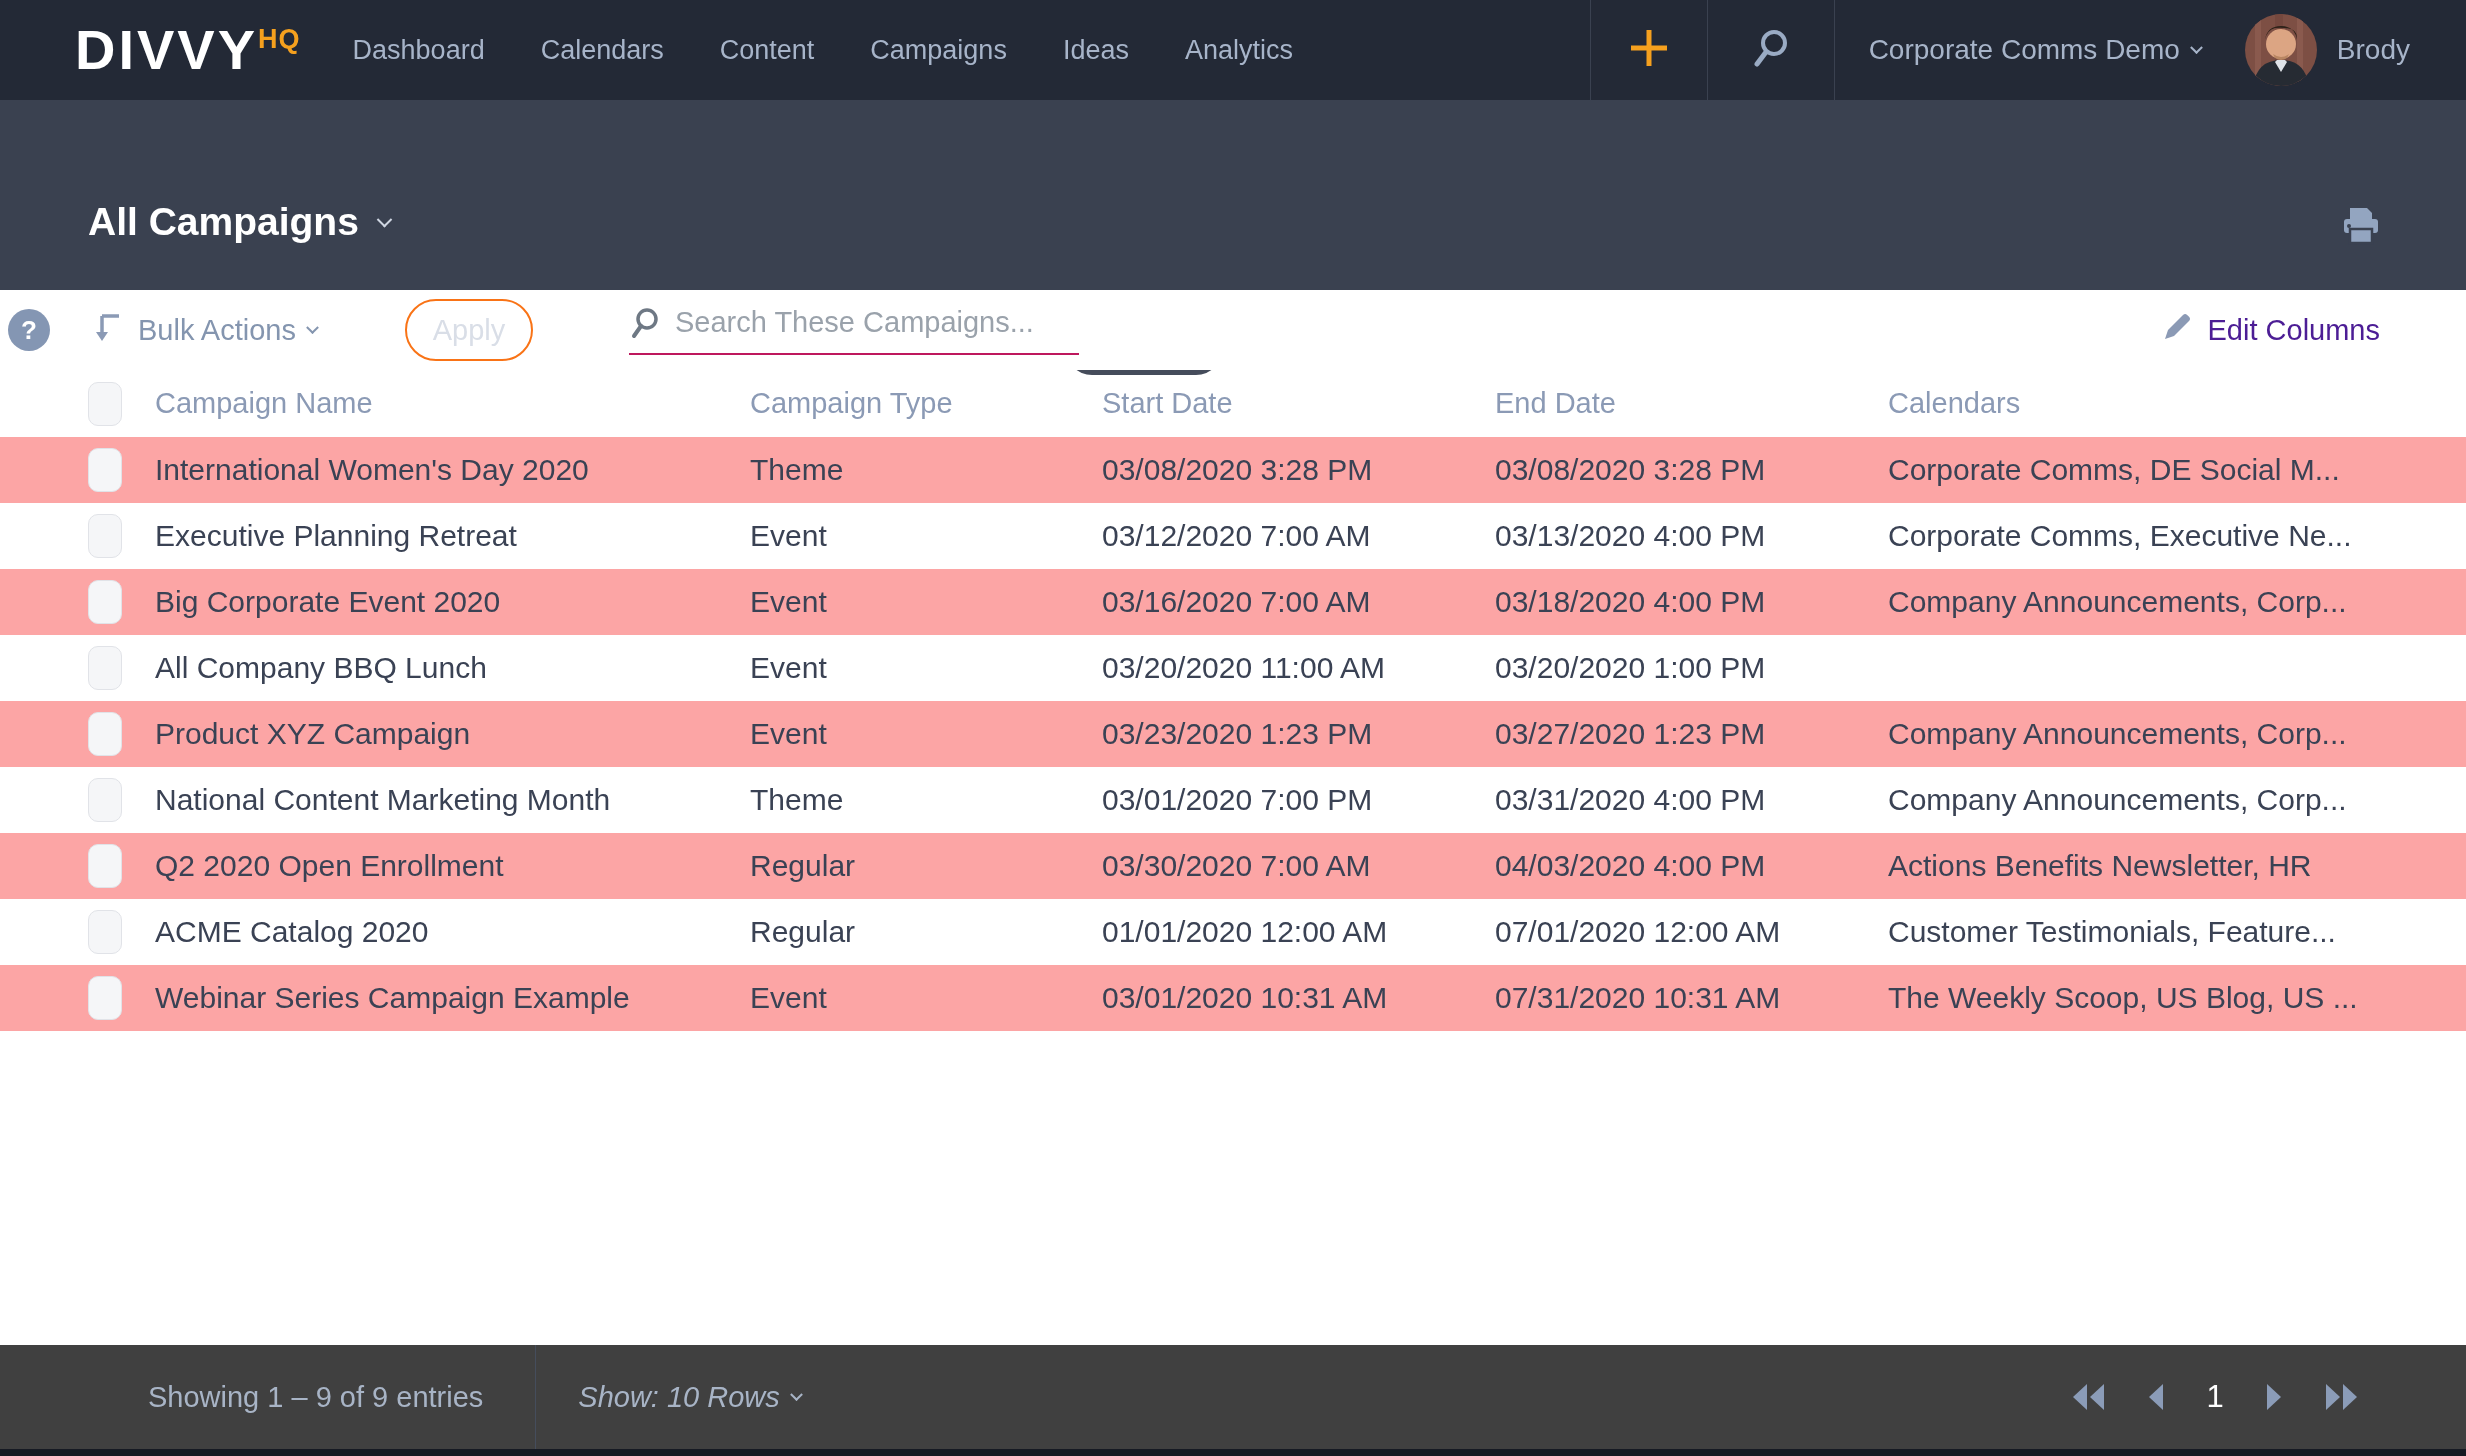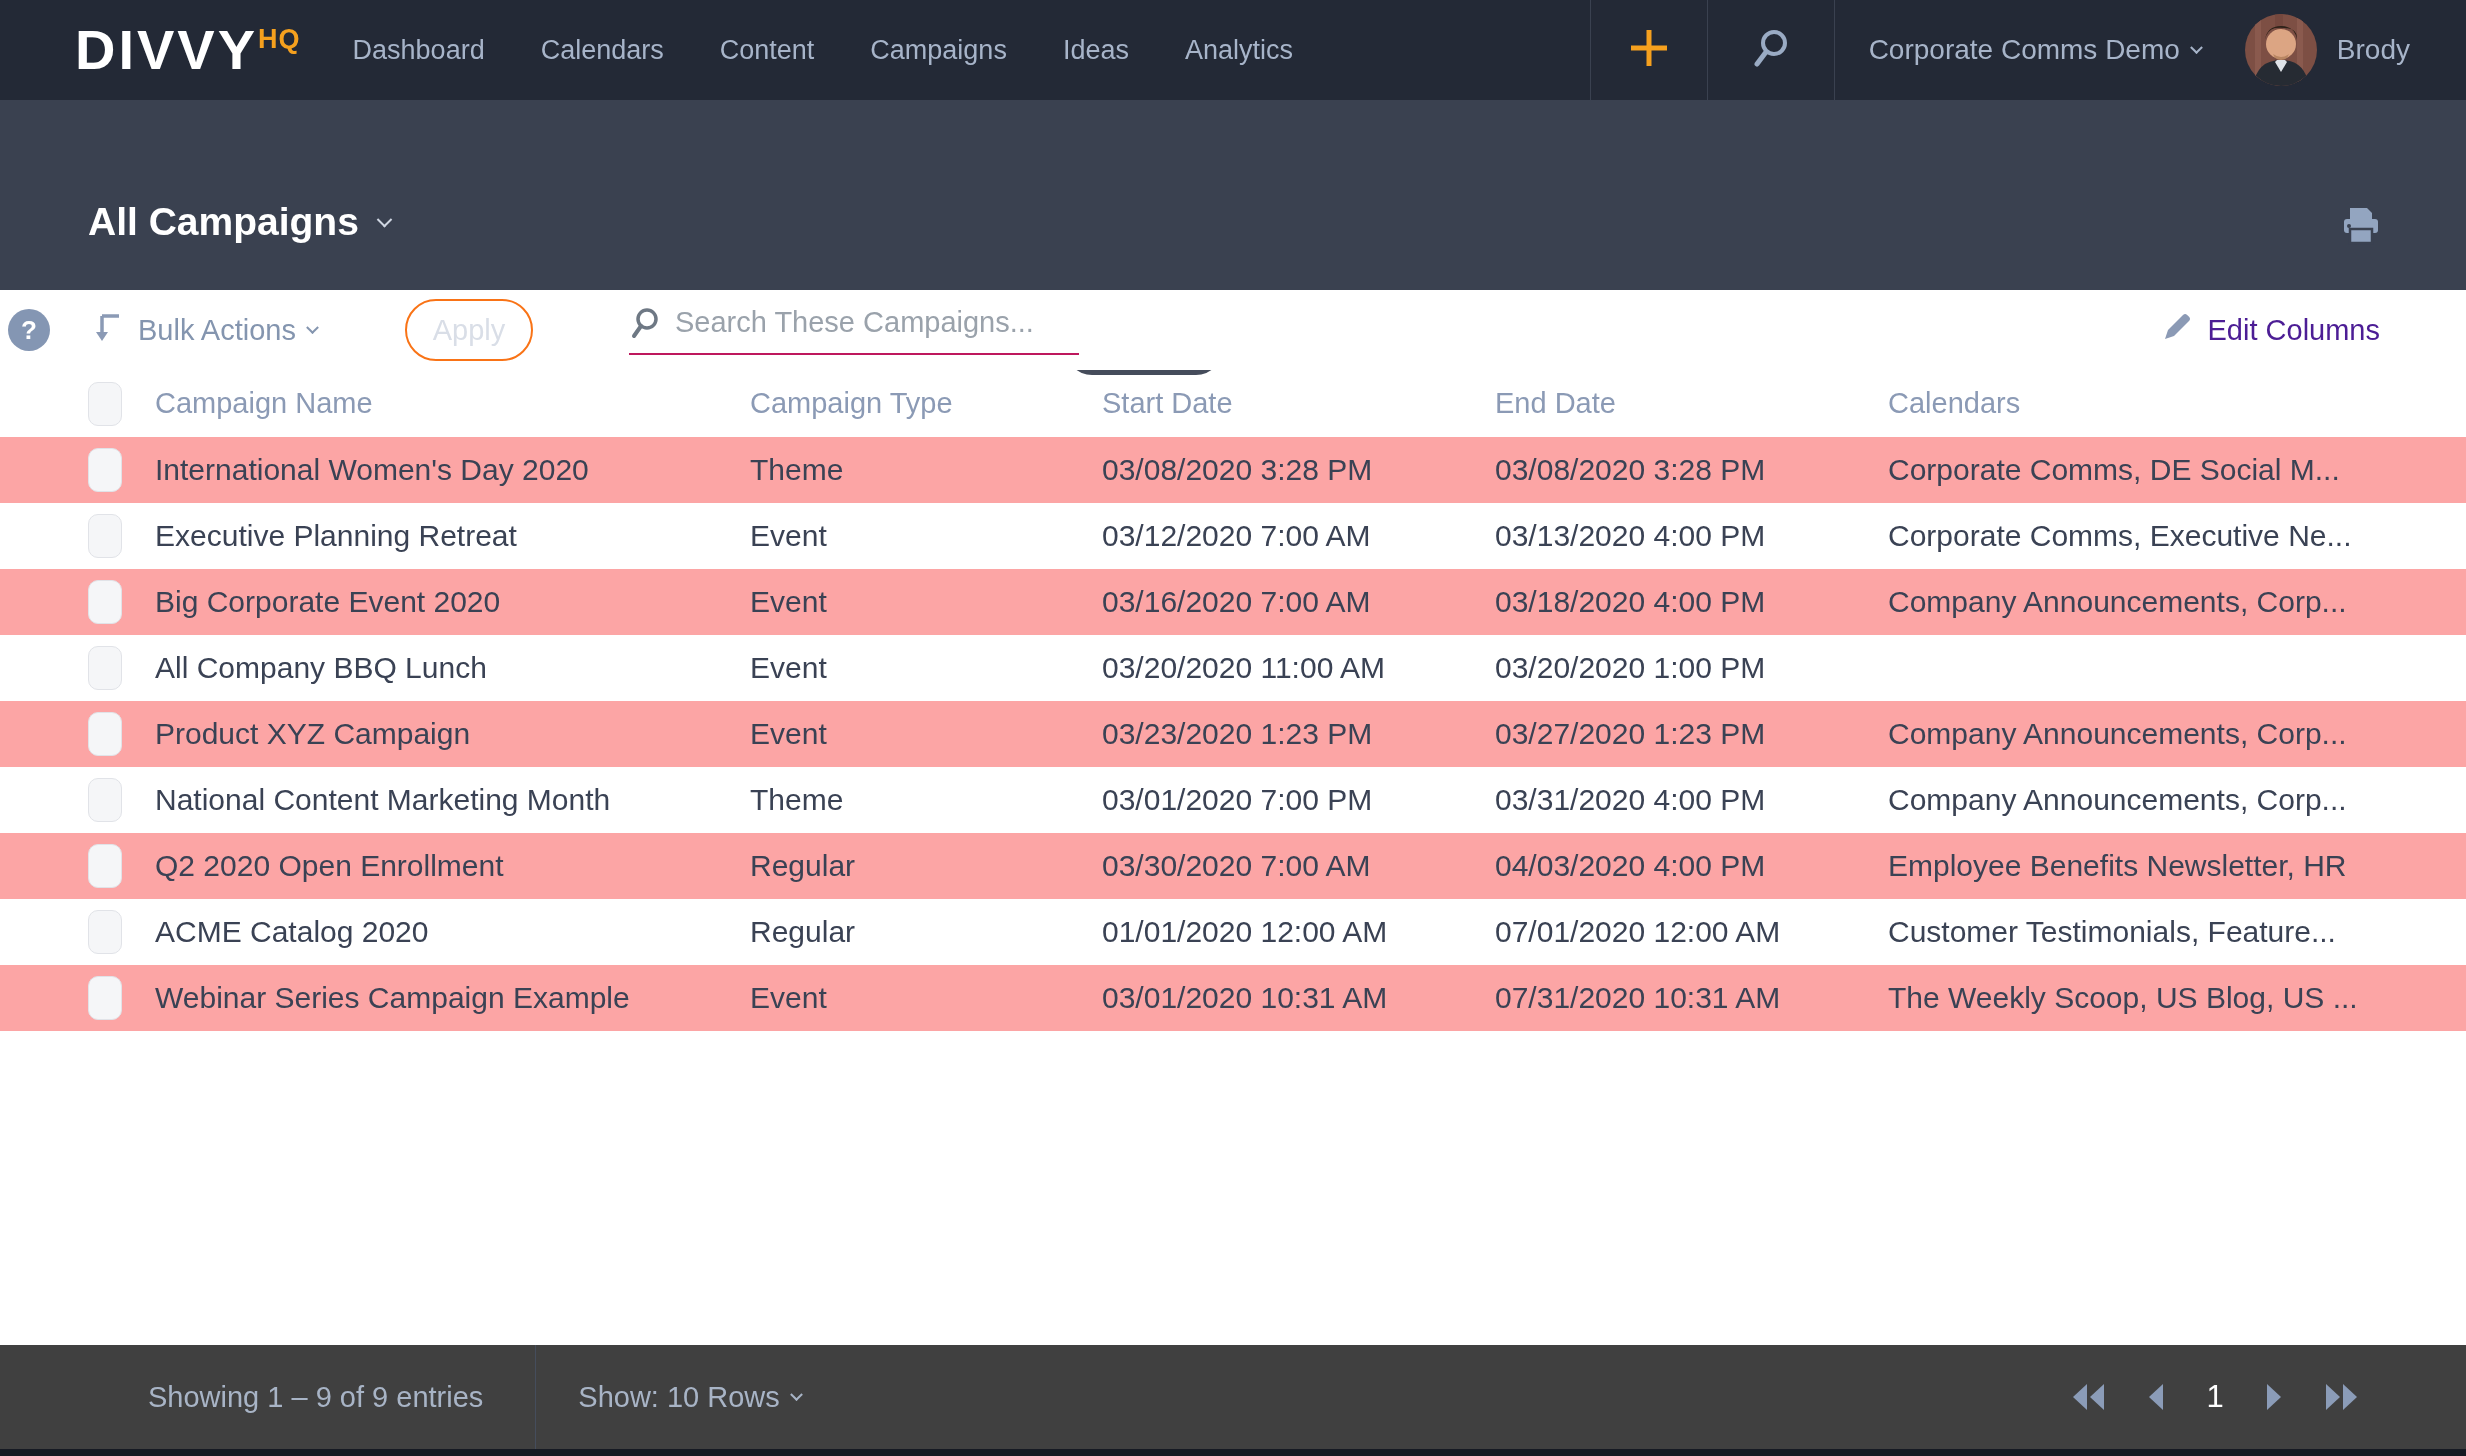--- a/index.html
+++ b/index.html
@@ -59,21 +59,21 @@
   .tr { height:66px; color:#3a4254; font-size:30px; cursor:pointer; }
   .tr.odd { background:#fca5a5; }
   .tr.even { background:#ffffff; }
   .cell { white-space:nowrap; overflow:hidden; }
   .content-fill { flex:1 1 auto; background:#ffffff; }
 
   
   .footer { height:104px; background:#404040; display:flex; align-items:center; color:#a8b4c6; font-size:29px; flex:0 0 auto; position:relative;padding-left:40px; }
   .footer .showing { margin-left:108px; white-space:nowrap; }
   .footer .vdiv2 { width:1px; height:100%; background:#454d5c; margin-left:52px; }
-  .show-rows { margin-left:42px; display:flex; align-items:center; cursor:pointer; white-space:nowrap; }
+  .show-rows { margin-left:42px; display:flex; align-items:center; cursor:pointer; white-space:nowrap;font-style:italic; }
   .pager-footer { position:absolute; right:106px; top:50%; transform:translateY(-50%); }
   .bottom-strip { height:7px; background:#161a23; flex:0 0 auto; }
 </style>
 </head>
 <body>
 
 <div class="app">
 
   <div class="topnav">
     <div class="logo">
@@ -305,21 +305,21 @@
     </div>
 
     <div class="grid-row tr odd">
       <div>
           <div class="checkbox"></div>
         </div>
       <div class="cell">Q2 2020 Open Enrollment</div>
       <div class="cell">Regular</div>
       <div class="cell">03/30/2020 7:00 AM</div>
       <div class="cell">04/03/2020 4:00 PM</div>
-      <div class="cell">Employee Benefits Newsletter, HR</div>
+      <div class="cell">Actions Benefits Newsletter, HR</div>
     </div>
 
     <div class="grid-row tr even">
       <div>
           <div class="checkbox"></div>
         </div>
       <div class="cell">ACME Catalog 2020</div>
       <div class="cell">Regular</div>
       <div class="cell">01/01/2020 12:00 AM</div>
       <div class="cell">07/01/2020 12:00 AM</div>

